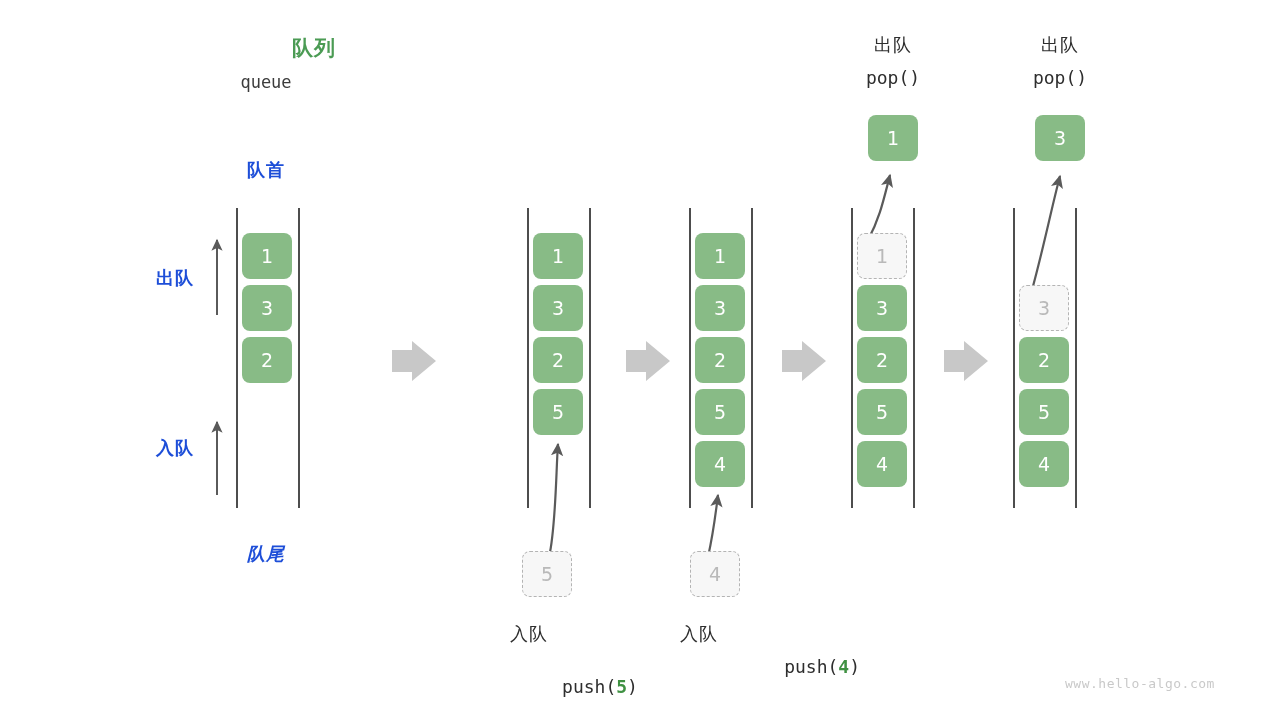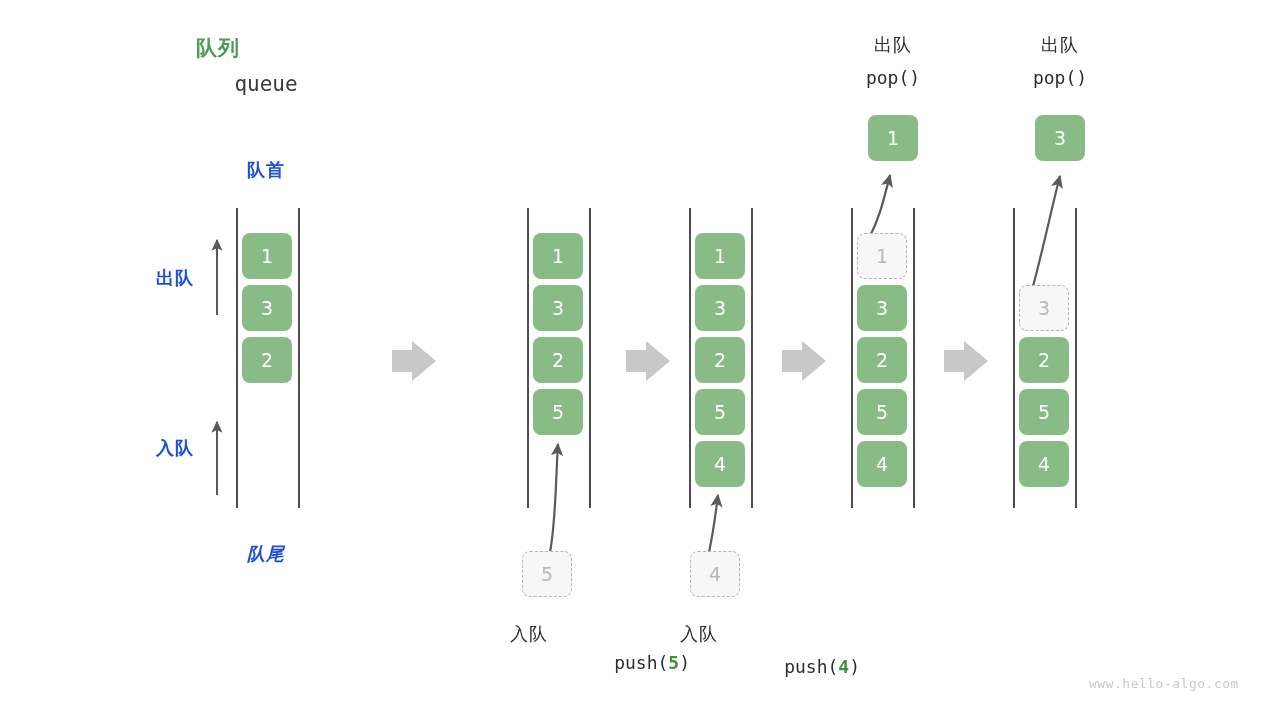--- a/index.html
+++ b/index.html
@@ -21,25 +21,25 @@
     width: 1280px;
     height: 720px;
   }
   .abs { position: absolute; }
 
   
   .title-cn {
     font-size: 21px;
     font-weight: bold;
     color: #4b9b54;
-    text-align: left;
+    text-align: right;
     letter-spacing: 1px;
   }
   .title-en {
-    font-size: 21px;
+    font-size: 17px;
     font-weight: normal;
     color: #3c3c3c;
     text-align: center;
     font-family: "DejaVu Sans Mono", "Liberation Mono", monospace;
   }
   .label-cn {
     font-size: 18px;
     font-weight: bold;
     color: #1d4ed8;
     text-align: center;
@@ -58,21 +58,20 @@
     font-family: "DejaVu Sans Mono", "Liberation Mono", monospace;
     white-space: pre;
   }
   .op-code .num { color: #3f9142; font-weight: bold; }
 
   .watermark {
     font-size: 13px;
     color: #c9c9c9;
     font-family: "DejaVu Sans Mono", "Liberation Mono", monospace;
     letter-spacing: 0.5px;
-    margin-left: 24px;
   }
 
   
   .rail {
     position: absolute;
     width: 1.6px;
     background: #4d4d4d;
   }
 
   
@@ -175,21 +174,21 @@
     <div class="rail" style="left:527px; top:208px; height:300px;"></div>
     <div class="rail" style="left:589px; top:208px; height:300px;"></div>
     <div class="cell" style="left:533px; top:233px;">1</div>
     <div class="cell" style="left:533px; top:285px;">3</div>
     <div class="cell" style="left:533px; top:337px;">2</div>
     <div class="cell" style="left:533px; top:389px;">5</div>
 
     <div class="cell ghost" style="left:522px; top:551px;">5</div>
 
     <div class="abs op-cn" style="left:477px; top:622px; width:140px; text-align:left; padding-left:33px;">入队</div>
-    <div class="abs op-code" style="left:477px; top:652px; width:180px; text-align:right; padding-left:33px;"><span>push(</span><span class="num">5</span><span>)</span></div>
+    <div class="abs op-code" style="left:477px; top:676px; width:180px; text-align:center; padding-left:33px;"><span>push(</span><span class="num">5</span><span>)</span></div>
   </div>
 
   <div>
     <div class="rail" style="left:689px; top:208px; height:300px;"></div>
     <div class="rail" style="left:751px; top:208px; height:300px;"></div>
     <div class="cell" style="left:695px; top:233px;">1</div>
     <div class="cell" style="left:695px; top:285px;">3</div>
     <div class="cell" style="left:695px; top:337px;">2</div>
     <div class="cell" style="left:695px; top:389px;">5</div>
     <div class="cell" style="left:695px; top:441px;">4</div>

